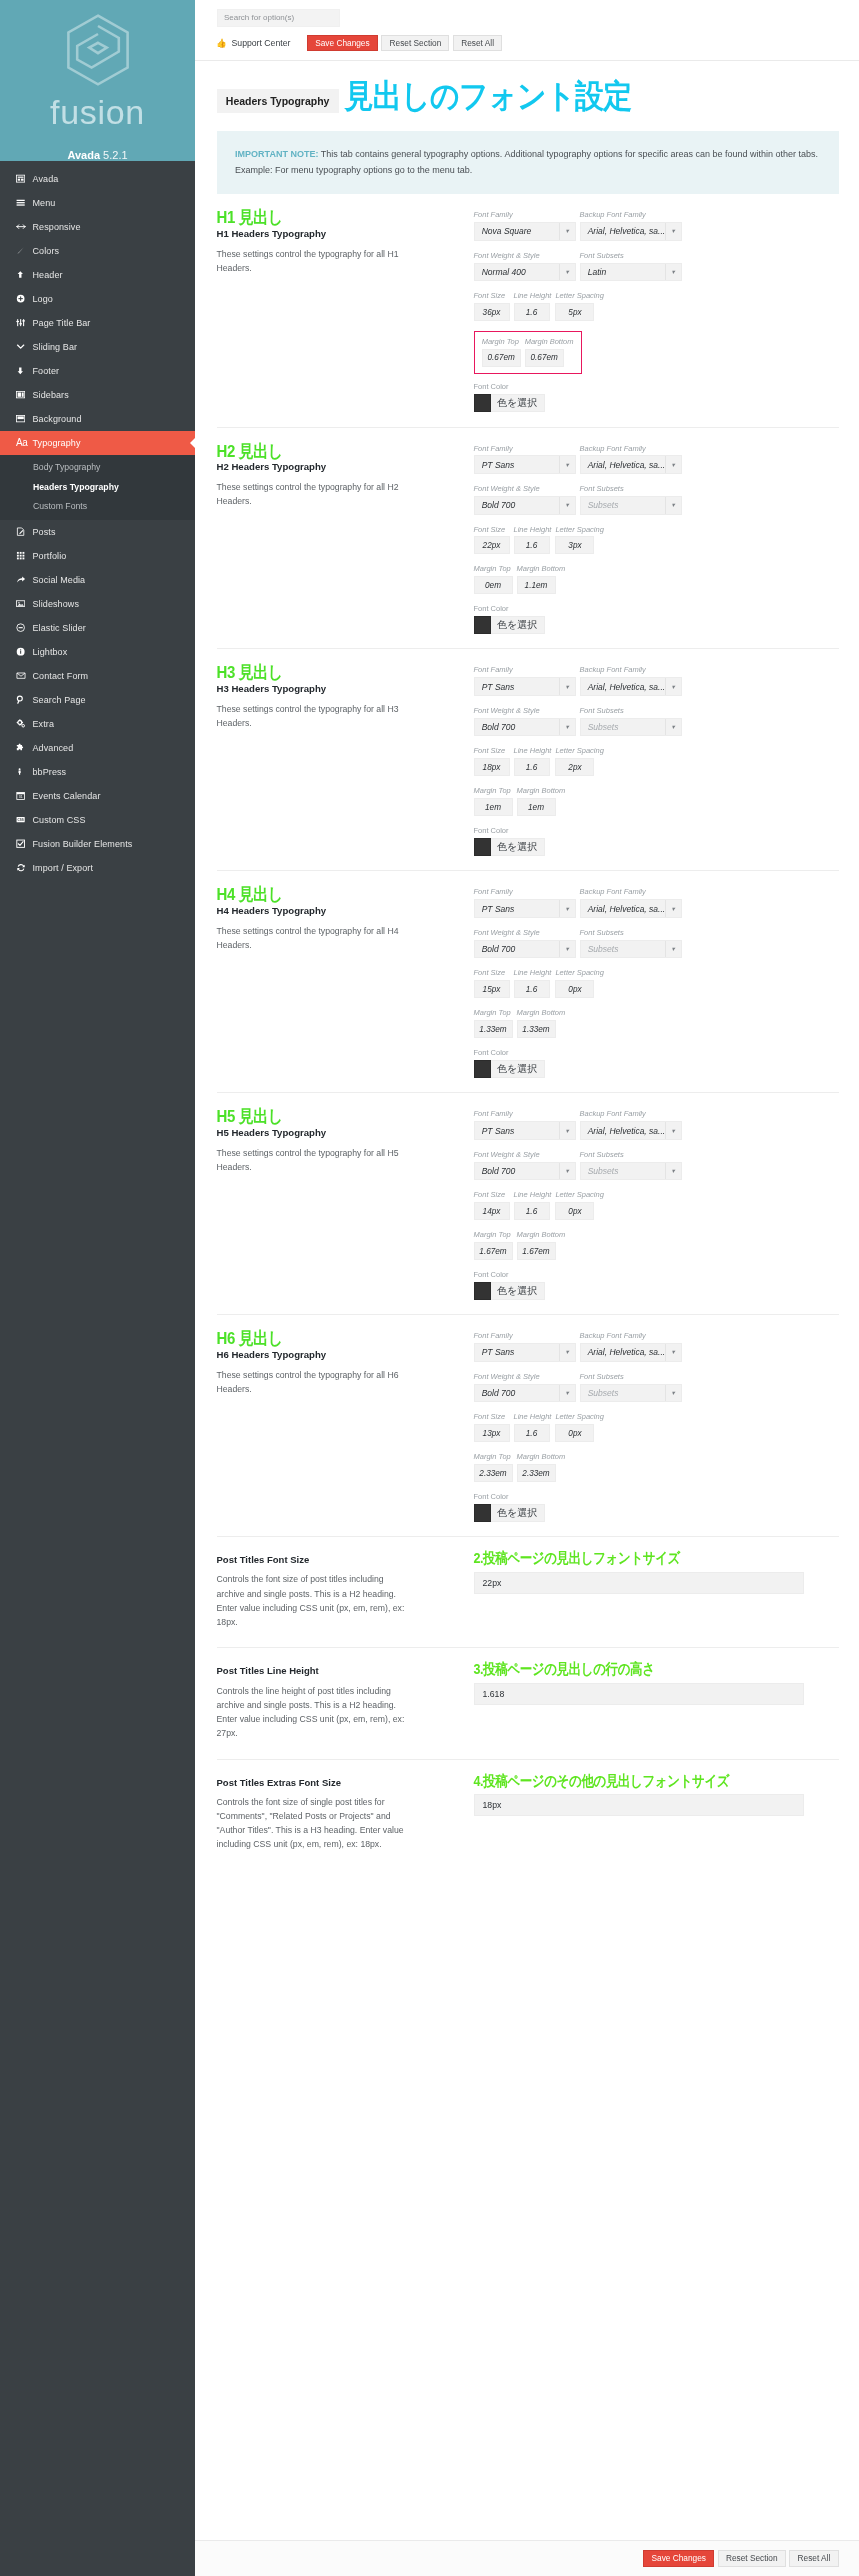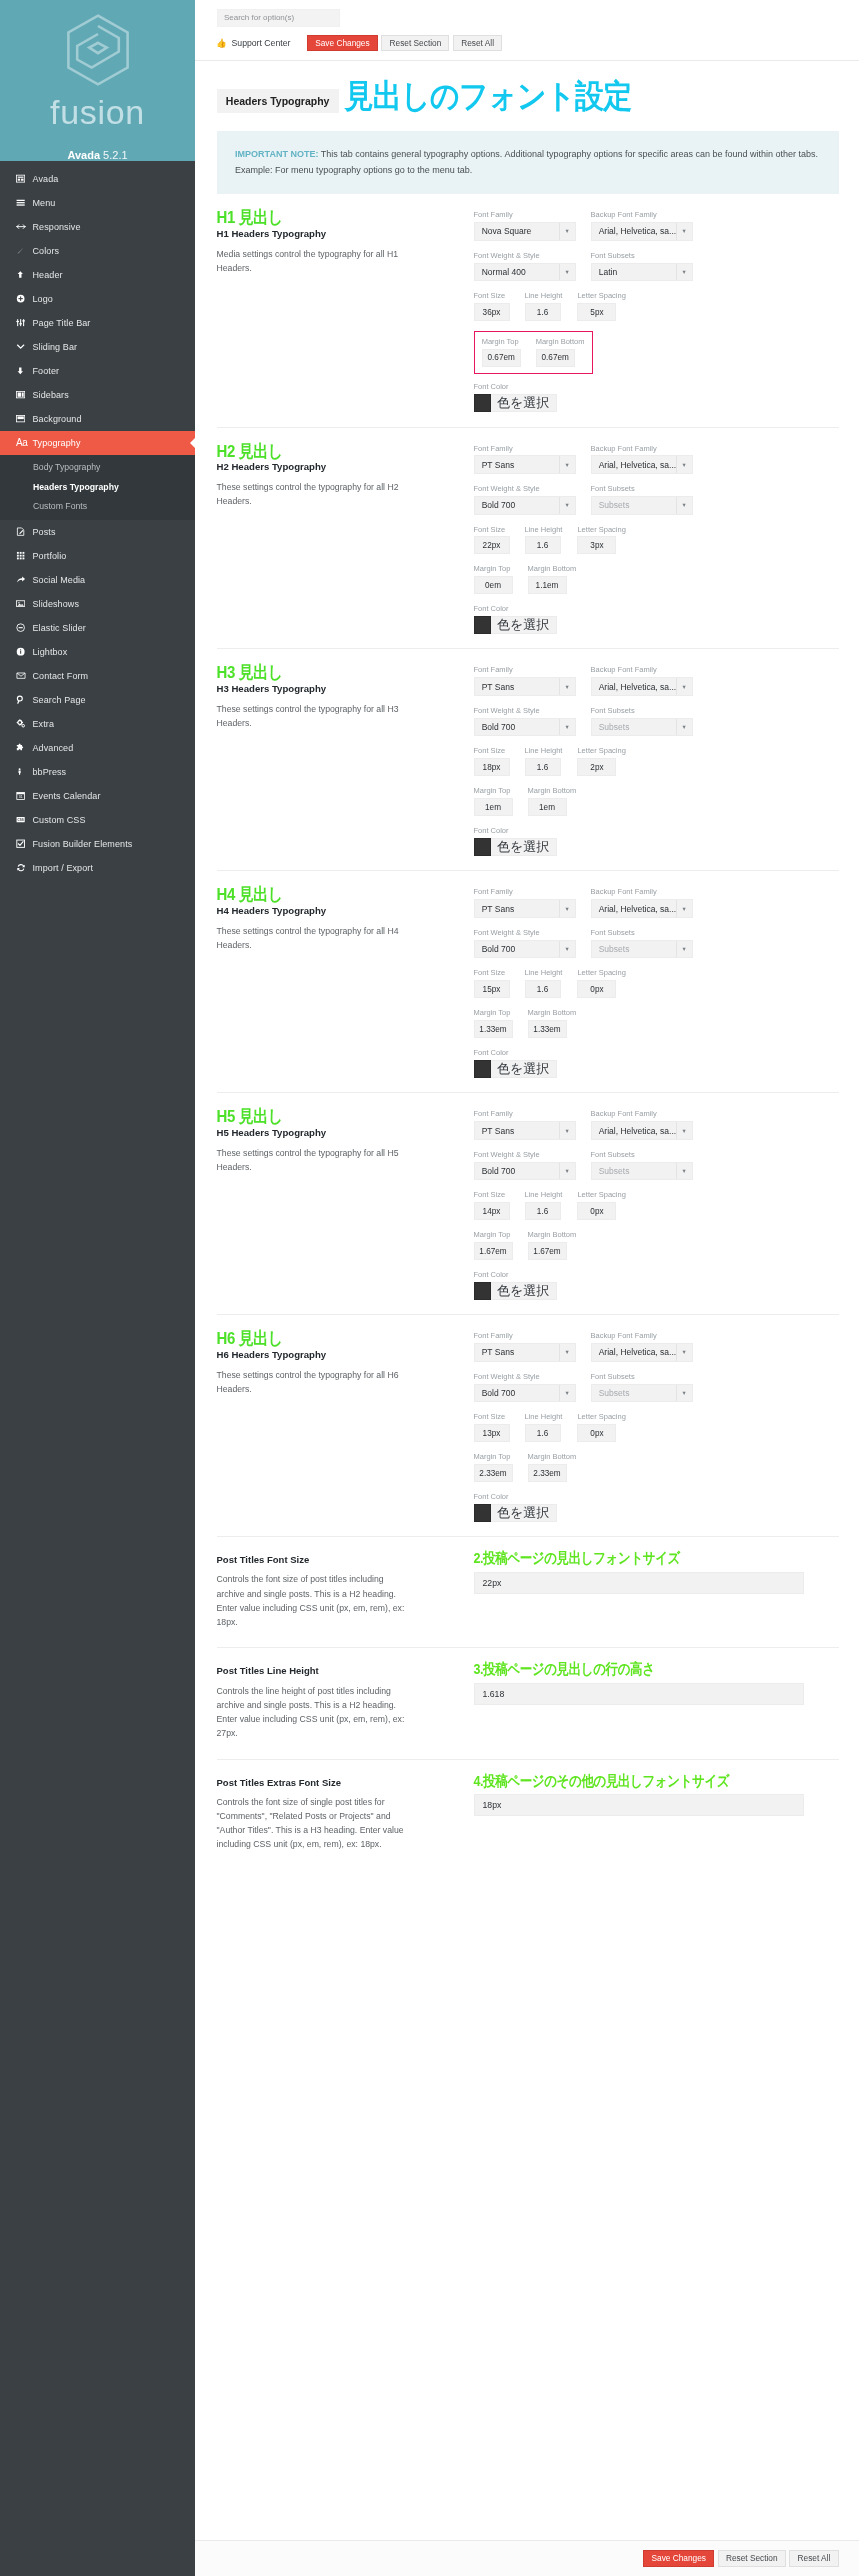--- a/index.html
+++ b/index.html
@@ -150,21 +150,21 @@
   .sect:first-of-type { border-top:none; }
   .sect-left { width:215px; flex:0 0 215px; padding-right:18.6px; }
   .sect-right { flex:1 1 auto; padding-left:42px; min-width:0; }
 
   .jp-h { font-size:15px; line-height:1.05; color:#4ce128;
           font-weight:700; letter-spacing:-0.4px; margin-bottom:2.1px;
           transform:scaleY(1.15); transform-origin:bottom left; }
   .sect-title { font-size:9.6px; font-weight:700; color:#23282d; margin:0 0 8px 0; }
   .sect-desc { font-size:8.7px; line-height:1.62; color:#5e6367; }
 
-  .field-row { display:flex; gap:15px; margin-bottom:10px; }
+  .field-row { display:flex; gap:4px; margin-bottom:10px;font-style:italic; }
   .field { display:flex; flex-direction:column; }
   .field-label { font-size:7.5px; color:#9aa0a5; margin-bottom:2.9px; line-height:1.2; }
   .select {
     position:relative;
     width:102px; height:18.6px;
     background:#f2f2f2; border:0.7px solid #ececec;
     display:flex; align-items:center;
     font-size:8.5px; color:#2c3034;
     padding:0 18.6px 0 7.2px;
     overflow:hidden; white-space:nowrap;
@@ -183,21 +183,21 @@
     font-size:8.2px; color:#2c3034;
     display:flex; align-items:center; justify-content:center;
     cursor:text;
   }
   .input-md { width:39px; }
   .color-row { margin-top:0; }
   .color-ctl { display:flex; align-items:stretch; height:18px; width:auto; }
   .color-swatch { width:17px; background:#333333; border:0.7px solid #2b2b2b; }
   .color-btn {
     background:#f2f2f2; border:0.7px solid #ececec; border-left:none;
-    font-size:13px; color:#33383d;
+    font-size:10px; color:#33383d;
     display:flex; align-items:center; padding:0 6.4px;
     cursor:pointer; white-space:nowrap;
   }
 
   .hl-box {
     border:1.4px solid #e8175d;
     padding:5px 7.2px 6.4px 7.2px;
     display:inline-block;
     margin-bottom:8px;
   }
@@ -555,21 +555,21 @@
 
       <div class="notice">
         <b>IMPORTANT NOTE:</b><span> This tab contains general typography options. Additional typography options for specific areas can be found within other tabs. Example: For menu typography options go to the menu tab.</span>
       </div>
 
       <div id="sections-root">
           <div class="sect">
             <div class="sect-left">
               <div class="jp-h">H1 見出し</div>
               <div class="sect-title">H1 Headers Typography</div>
-              <div class="sect-desc">Media settings control the typography for all H1 Headers.</div>
+              <div class="sect-desc">These settings control the typography for all H1 Headers.</div>
             </div>
             <div class="sect-right"><div class="field-row">
                 <div class="field">
                   <div class="field-label">Font Family</div>
                   <div class="select">
                     <span>Nova Square</span>
                     <span class="chev">▾</span>
                   </div>
                 </div>
                 <div class="field">

